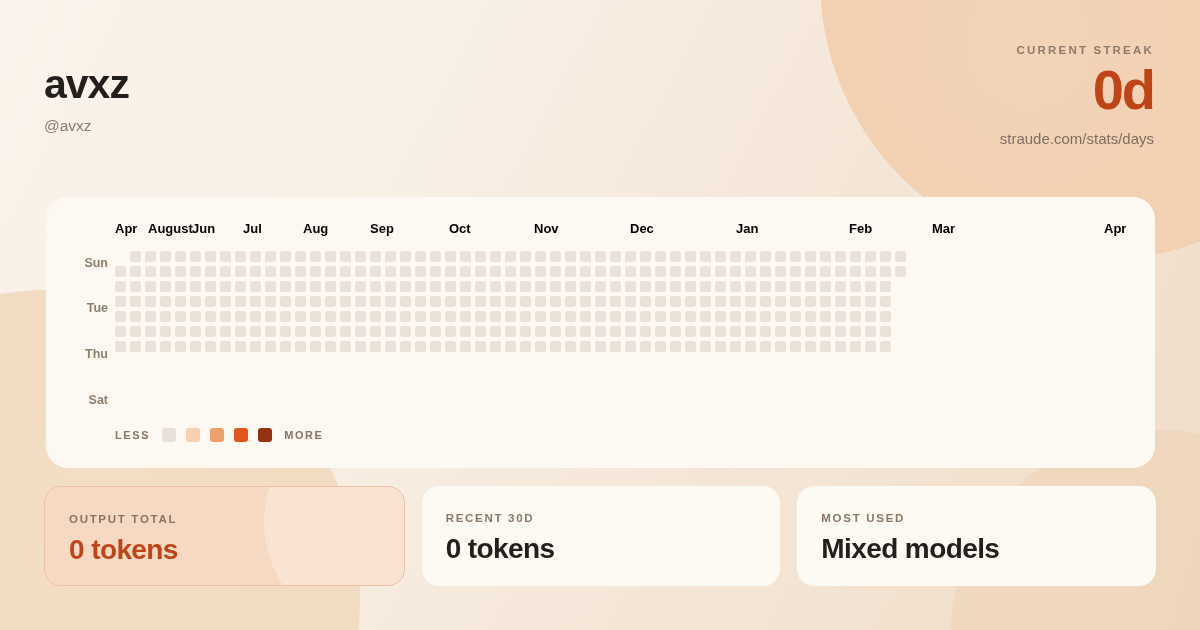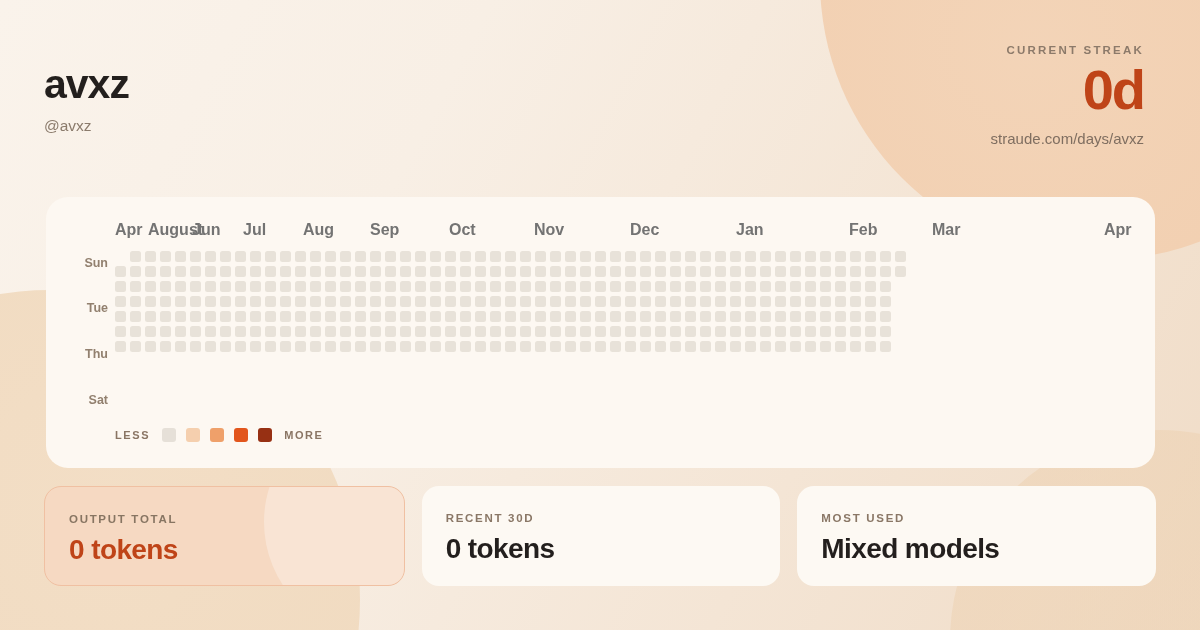--- a/index.html
+++ b/index.html
@@ -55,21 +55,21 @@
   #display-name {
     margin-top:26px;
     font-size:41px; font-weight:bold; letter-spacing:-1px;
     color:#231f1d; line-height:1;
   }
   #handle {
     margin-top:12px;
     font-size:15.5px; color:#8b7b6c;
   }
 
-  #streak { position:absolute; right:12px; top:6px; text-align:right; }
+  #streak { position:absolute; right:2px; top:6px; text-align:right; }
   #streak-label {
     font-size:11.5px; font-weight:bold; letter-spacing:2.2px;
     color:#8c7a6a;
   }
   #streak-value {
     margin-top:6px;
     font-size:56px; font-weight:bold; letter-spacing:-2px;
     color:#bf4418; line-height:1;
   }
   #streak-url {
@@ -81,22 +81,22 @@
   #heatmap-panel {
     position:absolute; left:46px; top:197px;
     width:1109px; height:271px;
     background:#fdf8f2;
     border-radius:22px;
   }
 
   #month-axis { position:absolute; left:0; top:24px; height:14px; width:100%; }
   .month-label {
     position:absolute;
-    font-size:16px; font-weight:bold;
-    color:#737373;
+    font-size:13px; font-weight:bold;
+    color:#000000;
     white-space:nowrap;
   }
 
   #weekday-axis { position:absolute; left:0; top:0; }
   .weekday-label {
     position:absolute;
     font-size:12.5px; font-weight:bold;
     color:#92806f;
     white-space:nowrap;
     text-align:right;
@@ -172,21 +172,21 @@
 
   <div id="header">
 
 
     <div id="display-name">avxz</div>
     <div id="handle">@avxz</div>
 
     <div id="streak">
       <div id="streak-label">CURRENT STREAK</div>
       <div id="streak-value">0d</div>
-      <div id="streak-url">straude.com/days/avxz</div>
+      <div id="streak-url">straude.com/stats/days</div>
     </div>
 
   </div>
 
   <div id="heatmap-panel">
     <div id="month-axis">
         <div class="month-label" style="left: 69px;">Apr</div>
         <div class="month-label" style="left: 102px;">August</div>
         <div class="month-label" style="left: 146px;">Jun</div>
         <div class="month-label" style="left: 197px;">Jul</div>

